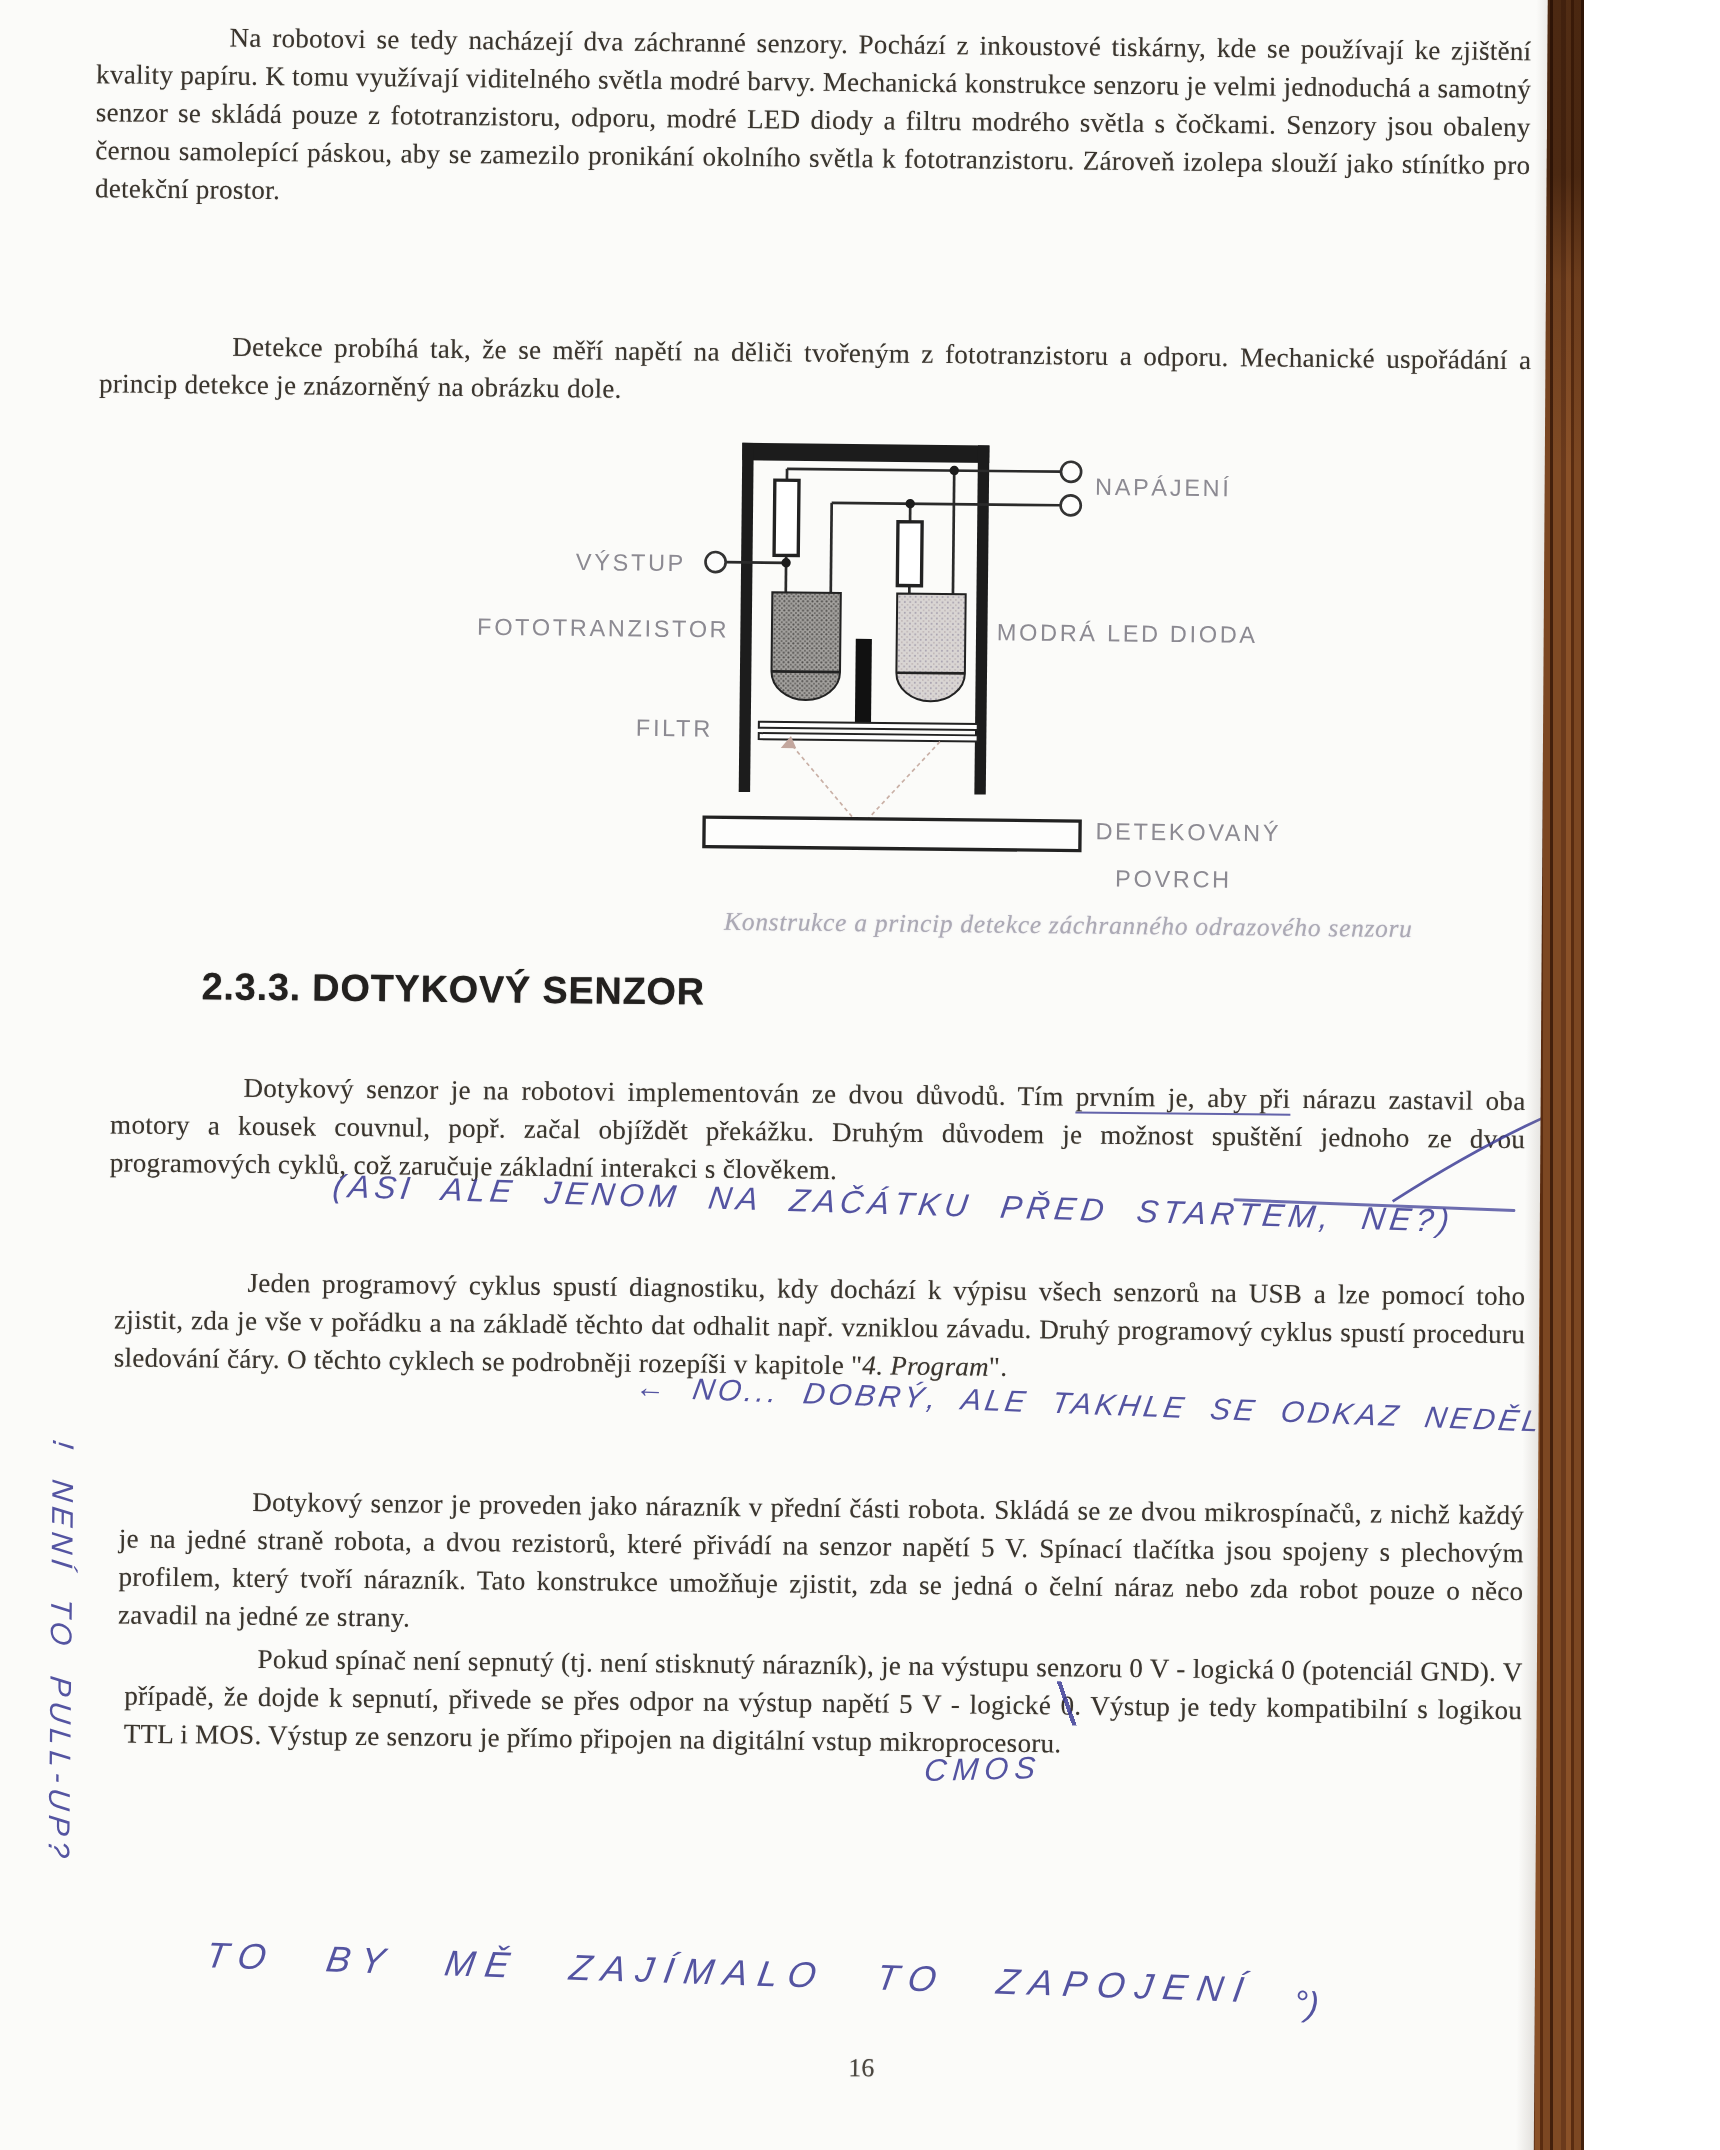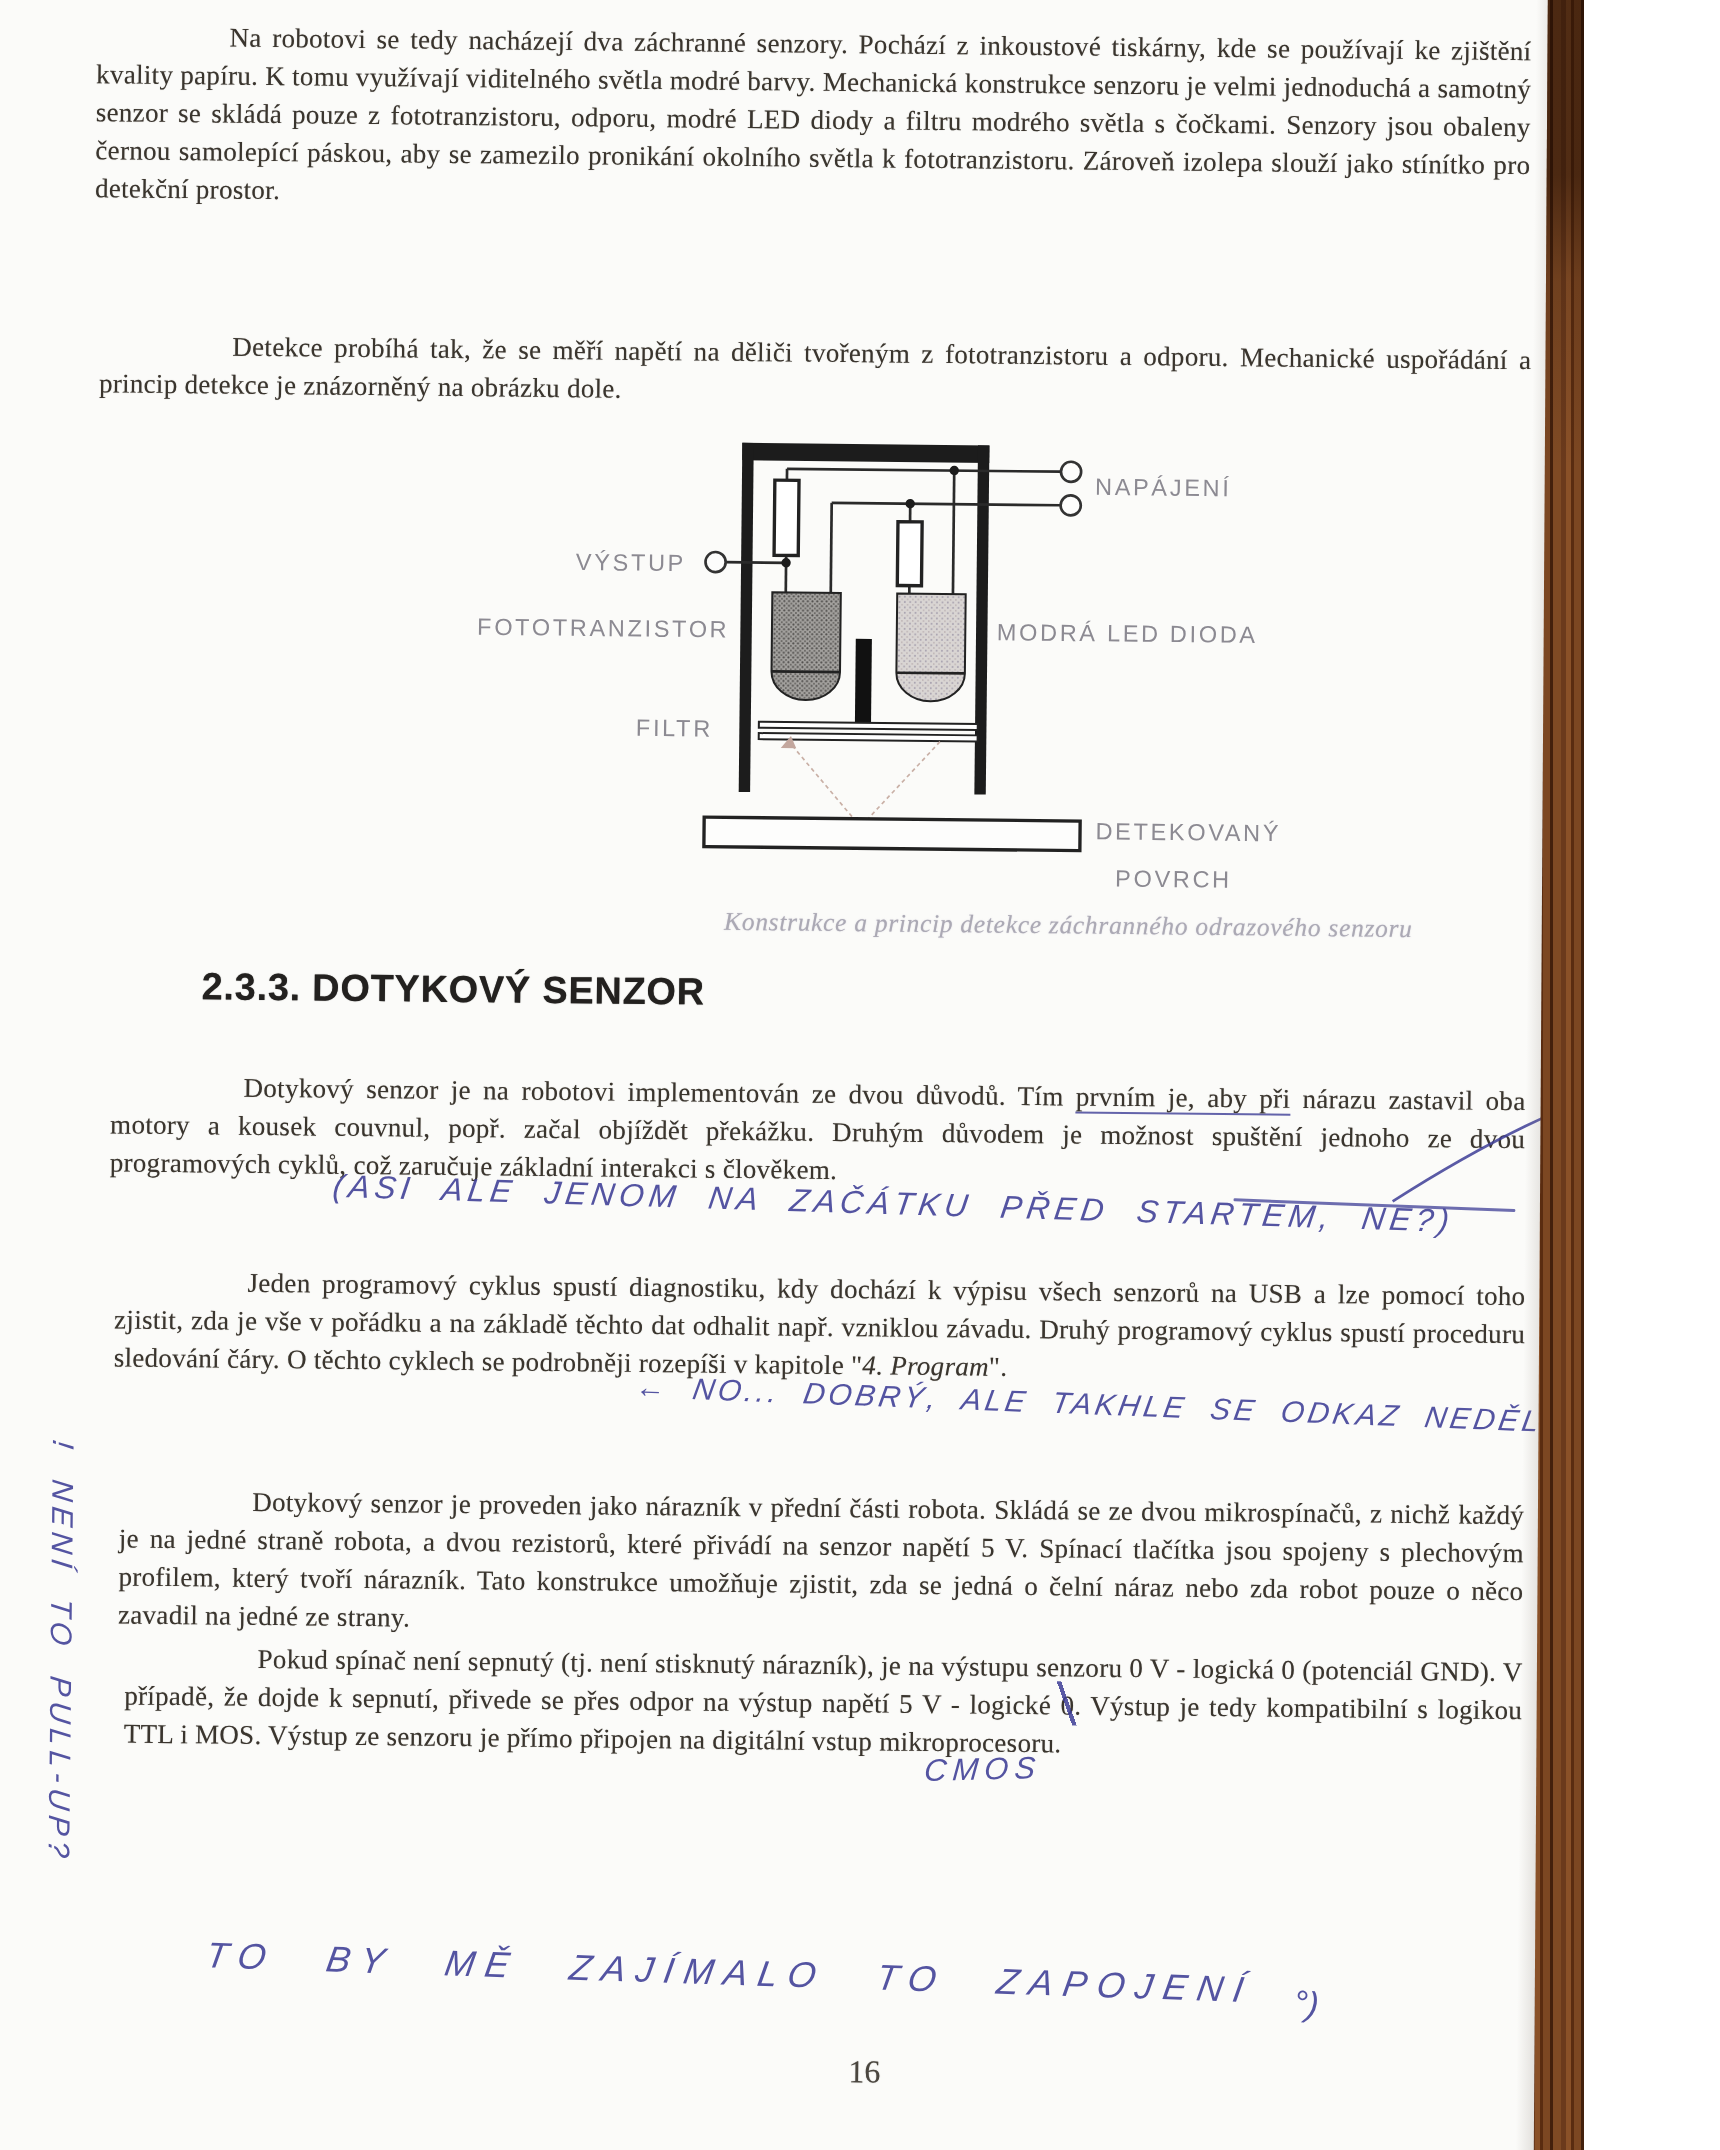--- a/index.html
+++ b/index.html
@@ -19,21 +19,21 @@
   .para .indent{display:inline-block; width:133px;}
   .h1{
     position:absolute; font-family:"Liberation Sans", sans-serif; font-weight:700;
     font-size:38px; color:#23211f; letter-spacing:0.7px;
     text-shadow:0 0 1px rgba(30,28,26,.6);
   }
   .caption{
     position:absolute; font-style:italic; font-size:25.5px; color:#aba9b4;
     text-align:center; letter-spacing:0.7px; text-shadow:0 0 1.3px rgba(170,165,185,.6);
   }
-  .pagenum{position:absolute; font-size:32px; color:#4a463f; text-shadow:0 0 1px rgba(60,55,50,.5);}
+  .pagenum{position:absolute; font-size:26px; color:#4a463f; text-shadow:0 0 1px rgba(60,55,50,.5);}
   
   .hand{
     position:absolute; font-family:"Liberation Sans", sans-serif; font-style:italic;
     color:#3d3d96; opacity:.88; white-space:nowrap; transform-origin:left top;
   }
   .ul-blue{position:absolute; height:2.7px; background:#3d3d96; opacity:.75; border-radius:1.3px;}
   .struck{position:relative; display:inline-block;}
   .struck::after{
     content:""; position:absolute; left:-4px; right:-2.7px; top:-5.4px; bottom:-1.3px;
     background:linear-gradient(70deg, transparent 44%, rgba(61,61,150,.85) 44%, rgba(61,61,150,.85) 56%, transparent 56%);

